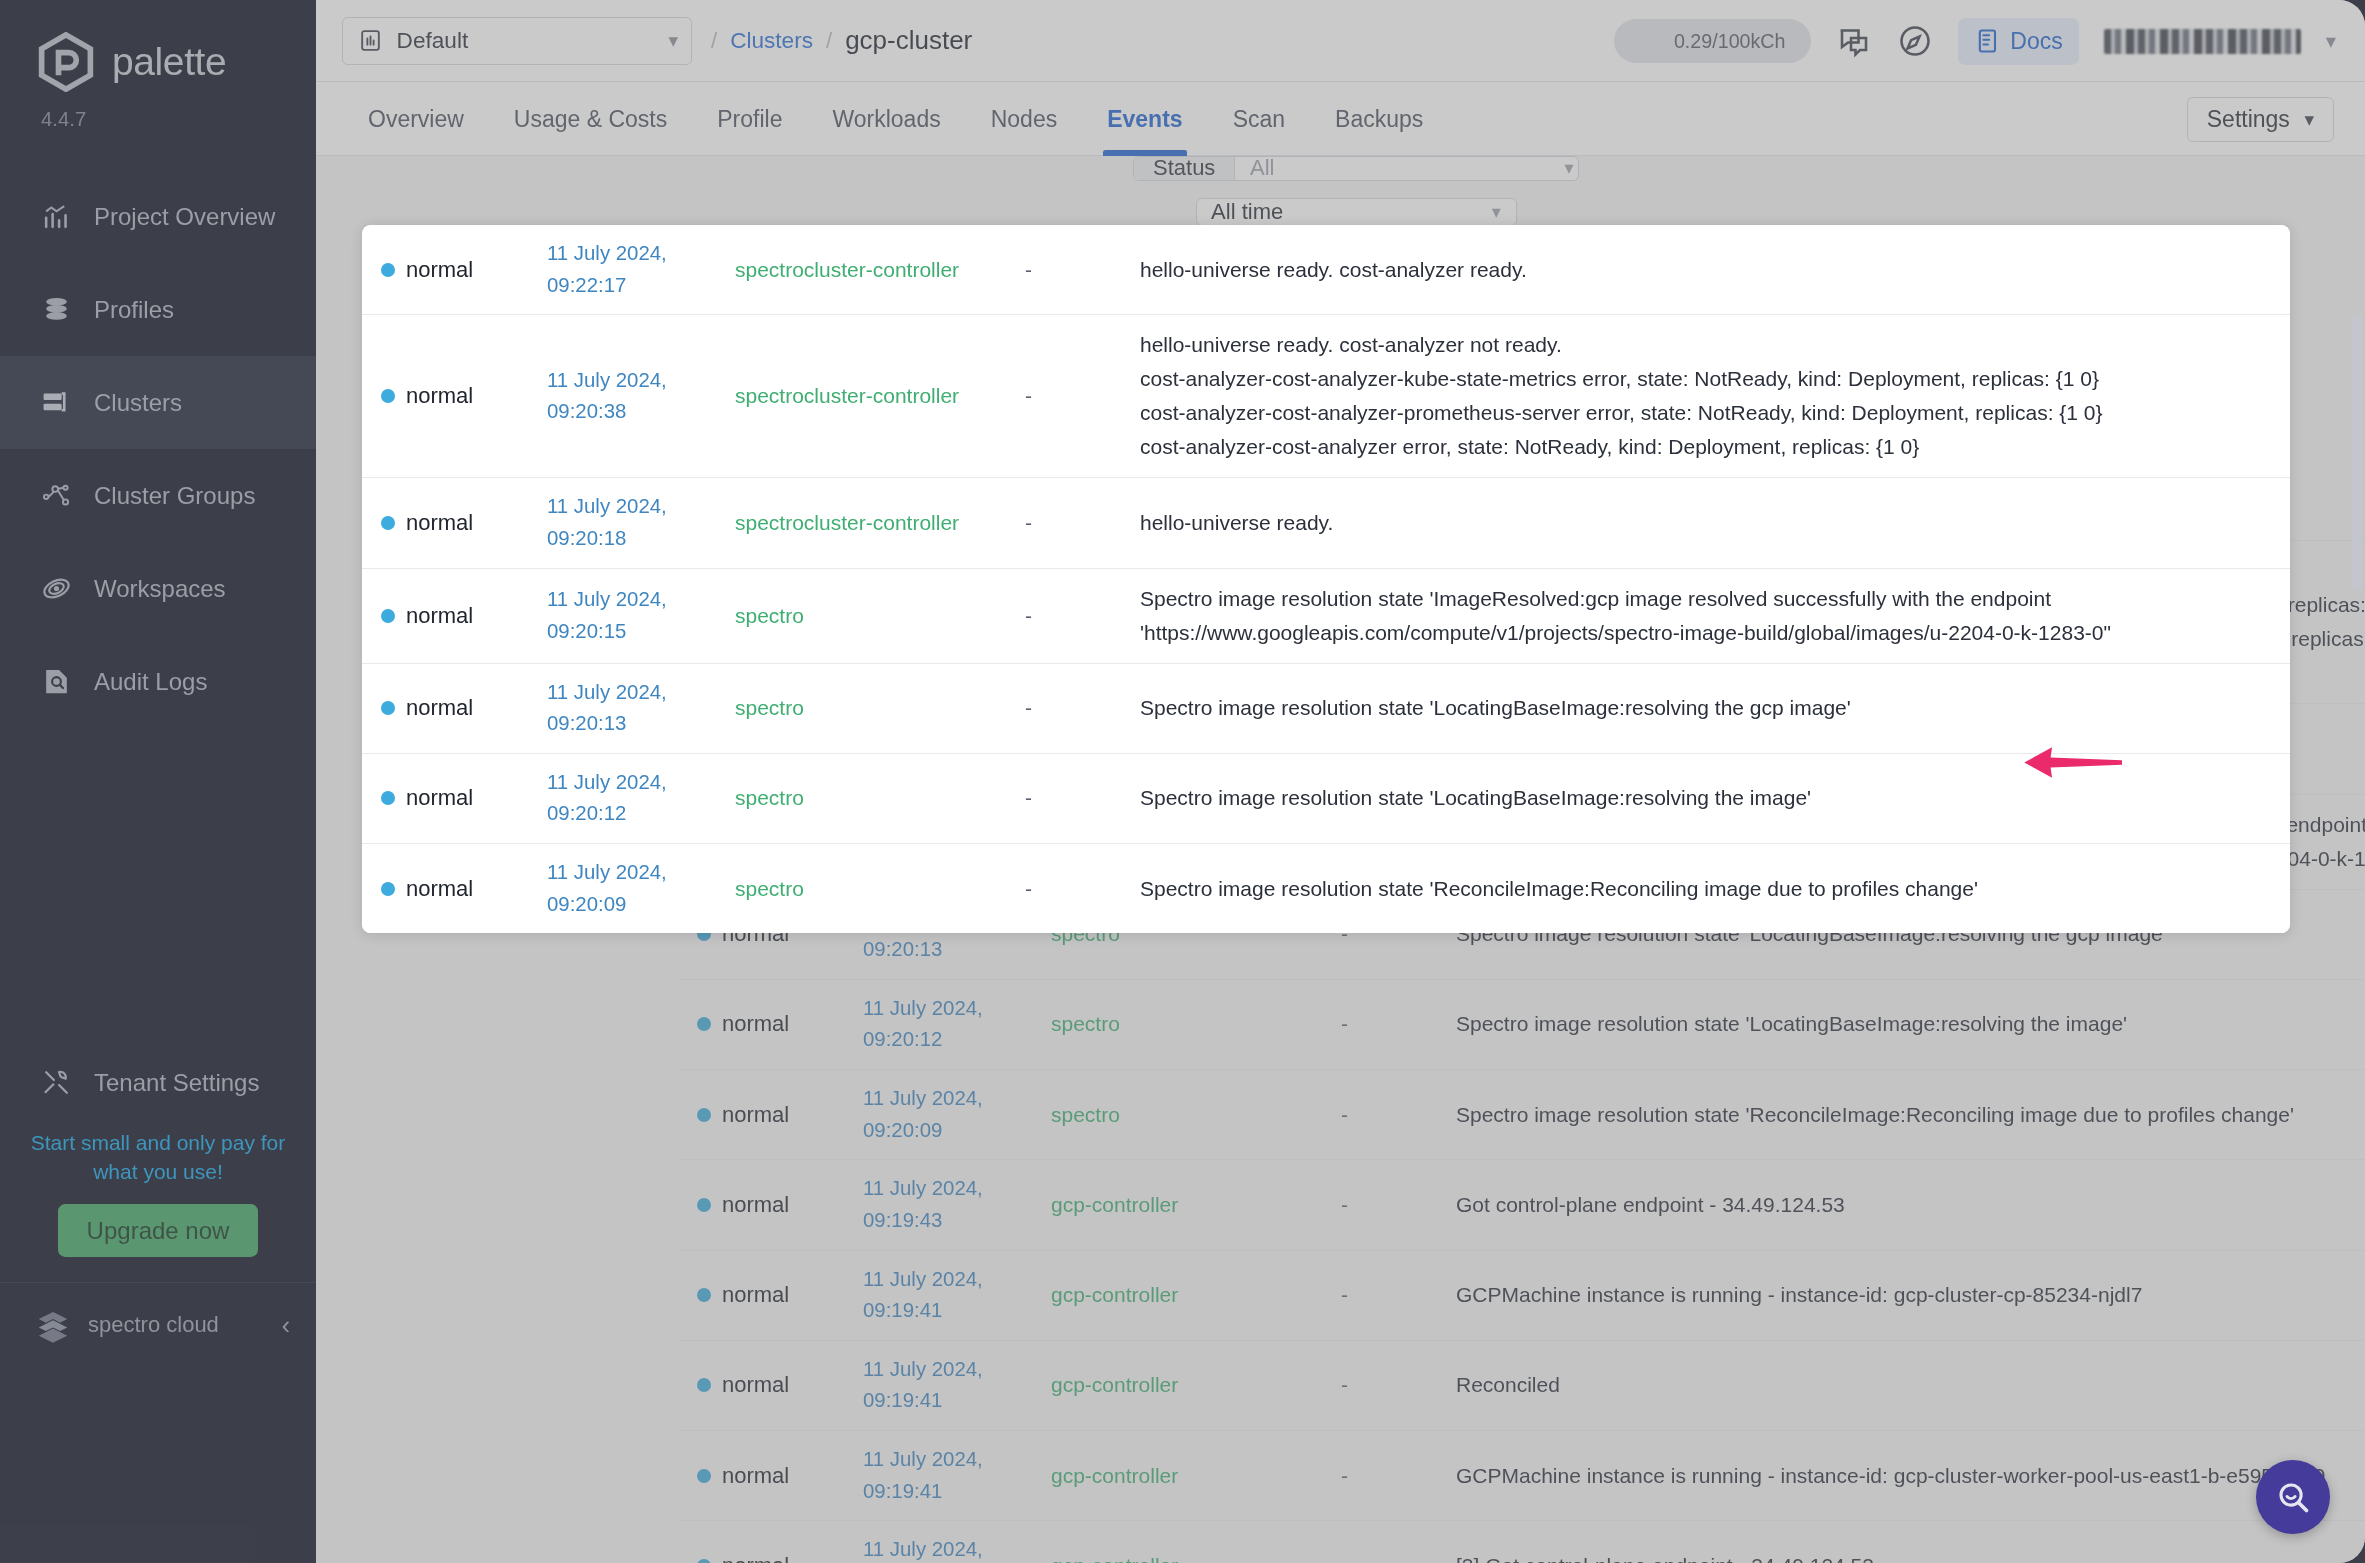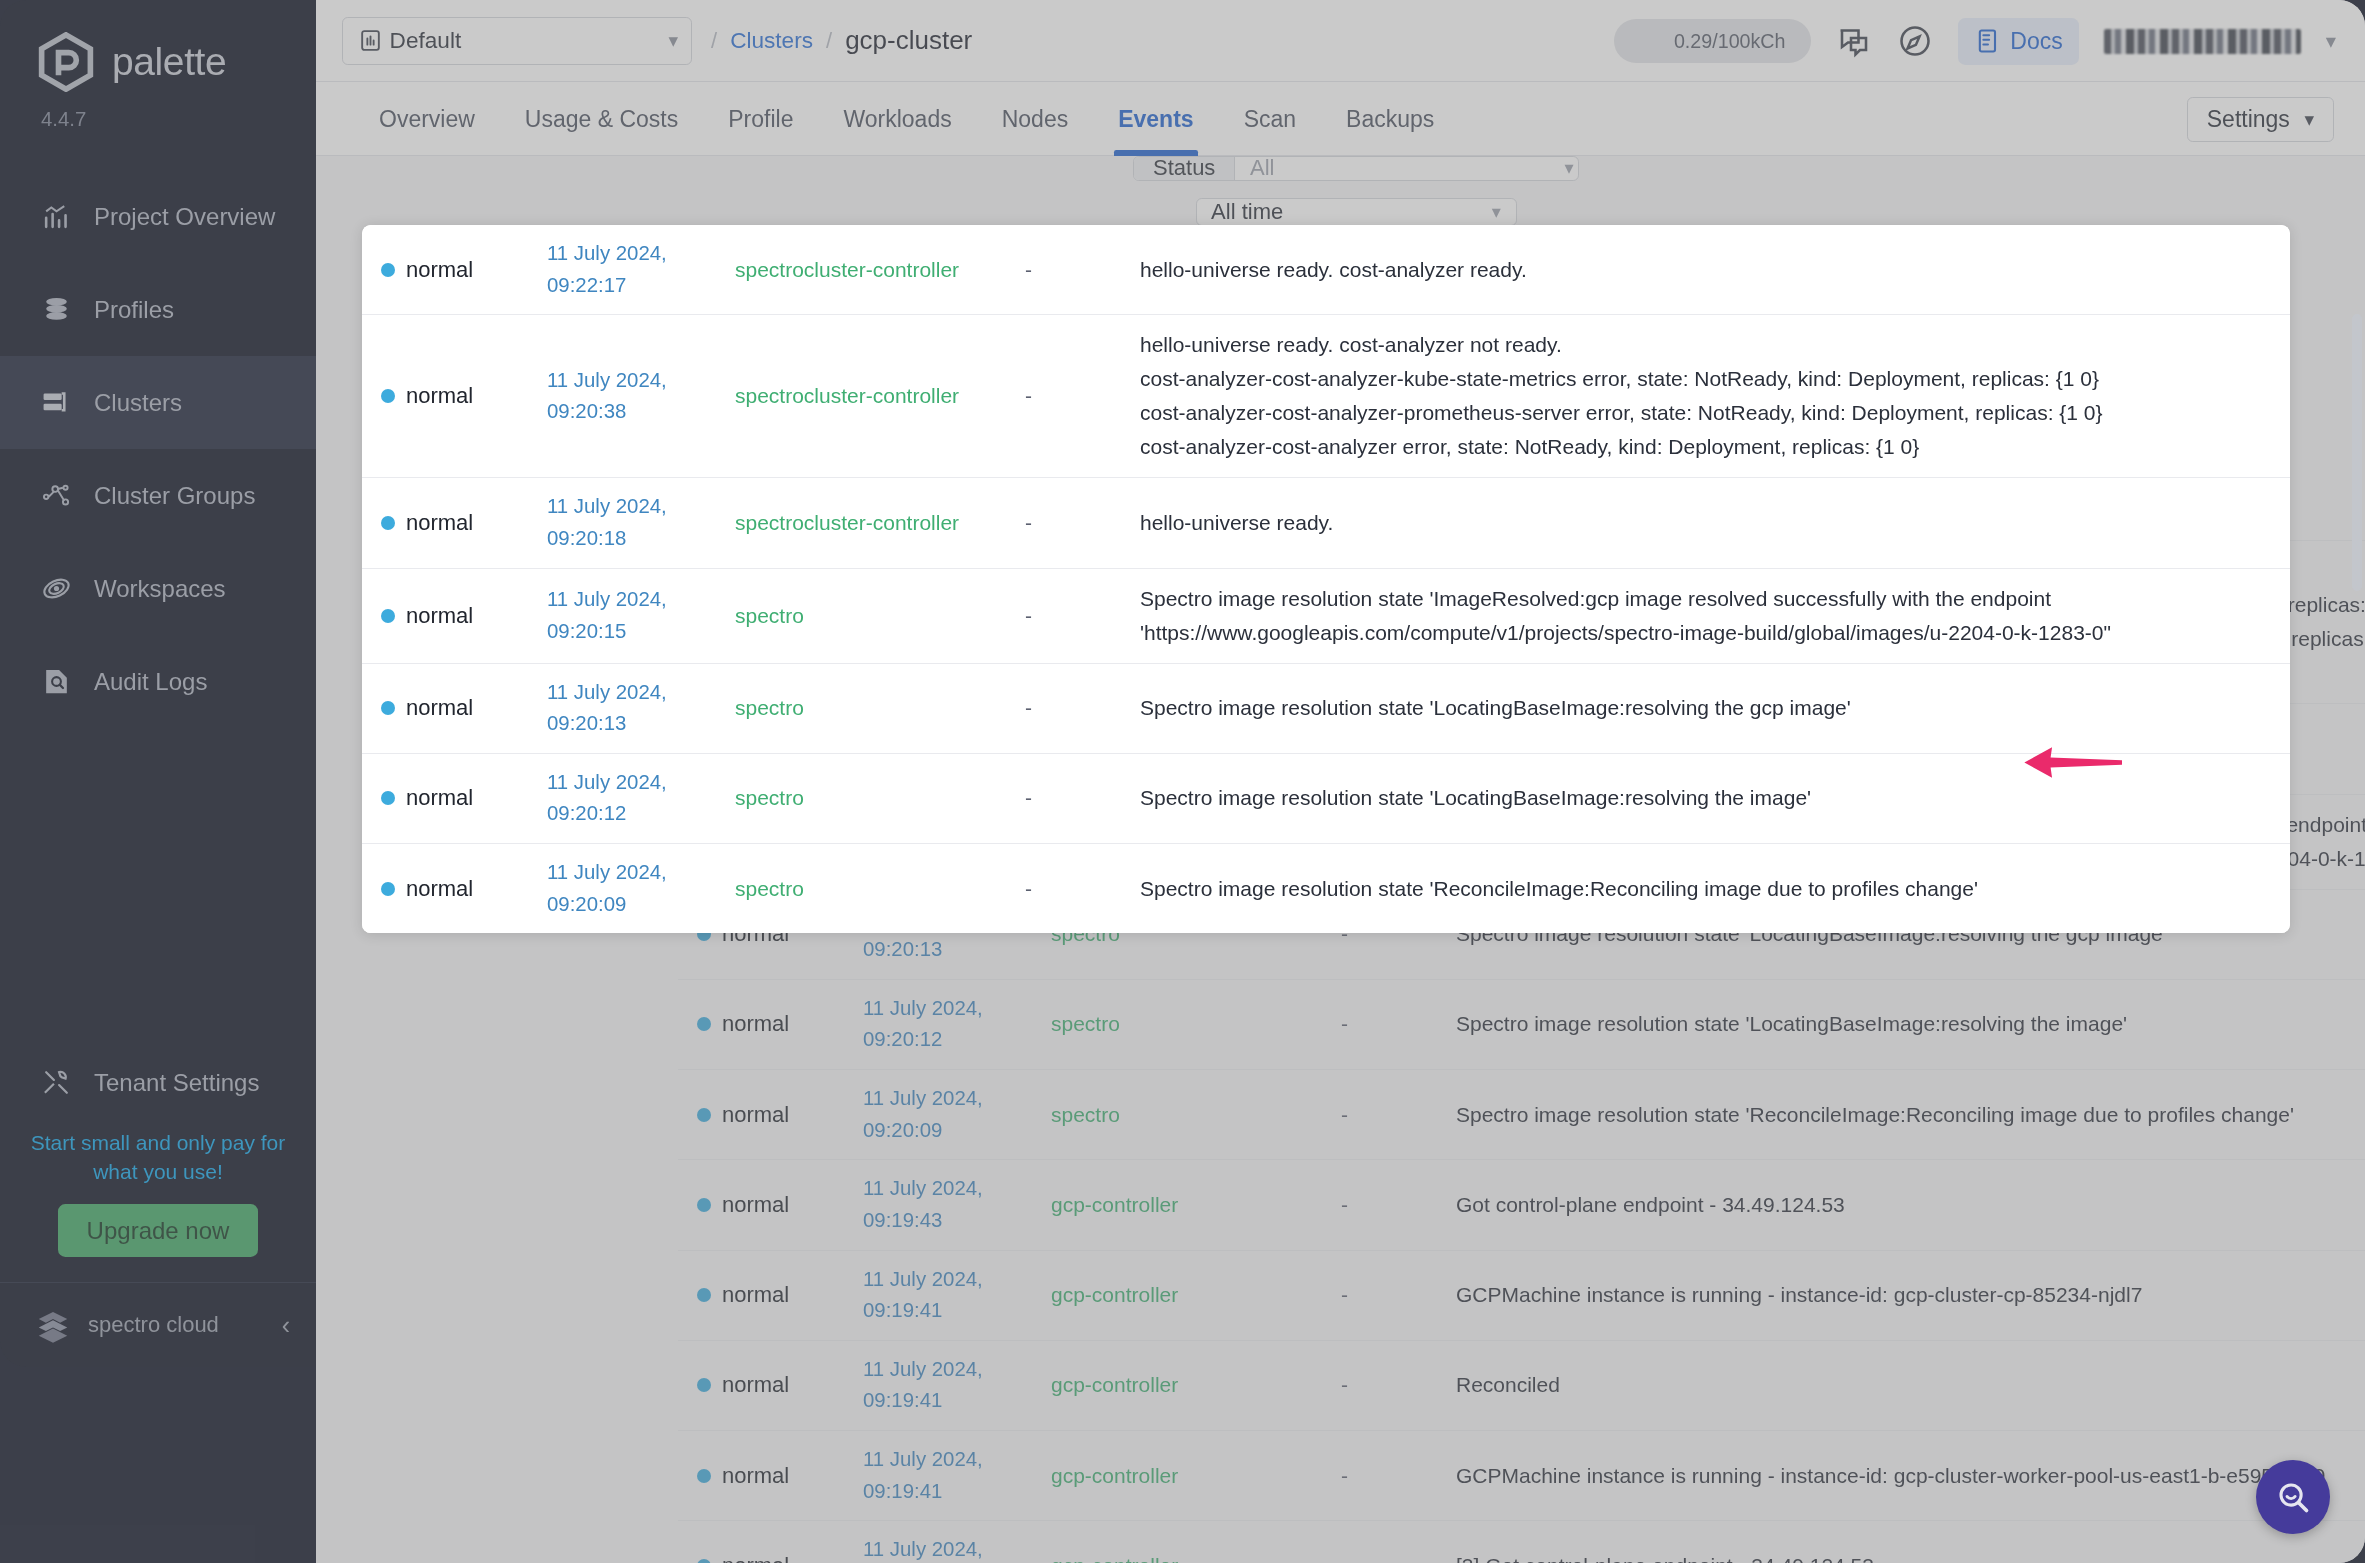--- a/index.html
+++ b/index.html
@@ -80,21 +80,21 @@
 
   #topbar {
     height: 82px; display: flex; align-items: center;
     padding: 0 0 0 26px; background: #fff;
     border-bottom: 0.7px solid #e4e6ea;
     position: relative;
   }
   .proj-select {
     width: 350px; height: 48px; border: 0.7px solid #d4d7dd;
     border-radius: 5.8px; background: #fff;
-    display: flex; align-items: center; gap: 7px;
+    display: flex; align-items: center; gap: 14px;
     padding: 0 13px 0 14.6px; cursor: pointer;
   }
   .proj-select .ico { width: 25px; height: 25px; flex: none; }
   .proj-select .lbl { flex: 1; font-size: 22.6px; color: #2a2f3a; }
   .proj-select .chev { font-size: 19px; color: #8a8f9b; }
   .crumb {
     display: flex; align-items: center; gap: 13px; margin-left: 19px;
   }
   .crumb .sep { color: #b6bac3; font-size: 22px; }
   .crumb .link { color: #2a6fd6; font-size: 22.6px; cursor: pointer; }
@@ -122,21 +122,21 @@
       #4a4f5a 0px,#4a4f5a 6.6px,#c9ccd2 6.6px,#c9ccd2 11px,
       #6b7180 11px,#6b7180 17.5px,#dfe1e5 17.5px,#dfe1e5 22px,
       #3f444e 22px,#3f444e 30px,#c2c6cd 30px,#c2c6cd 34px);
     filter: blur(0.9px);
   }
   .user-chev { font-size: 20.4px; color: #8a8f9b; }
 
   #tabbar {
     height: 74px; background: #fff;
     display: flex; align-items: center;
-    padding-left: 38px; gap: 0;
+    padding-left: 27px; gap: 0;
     border-bottom: 0.7px solid #e4e6ea;
     position: relative;
   }
   .tab {
     font-size: 23px; color: #4b5160; cursor: pointer;
     padding: 0 25px; height: 74px; line-height: 74px;
     position: relative; white-space: nowrap;
   }
   .tab.active { color: #1f62d0; font-weight: 700; }
   .tab.active::after {

